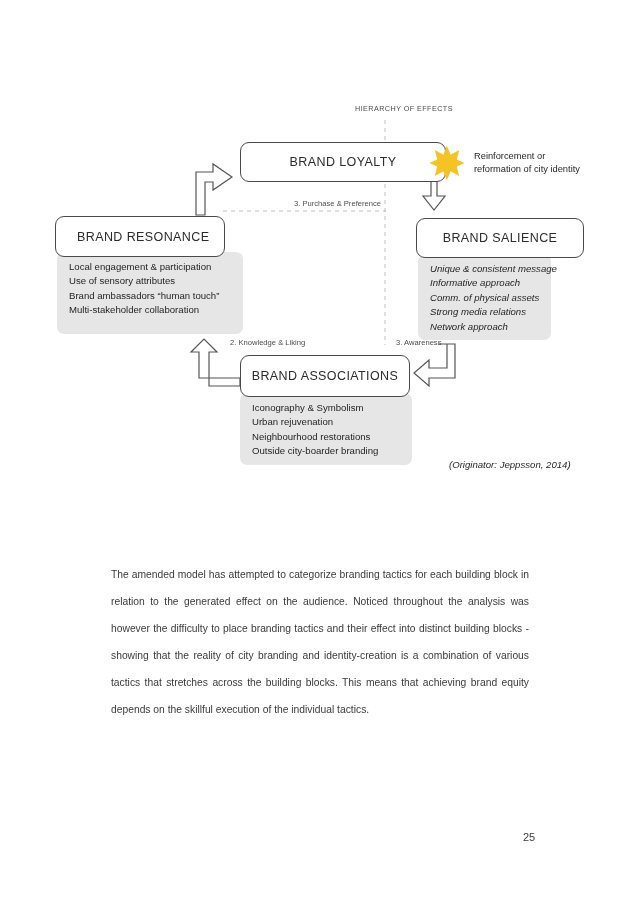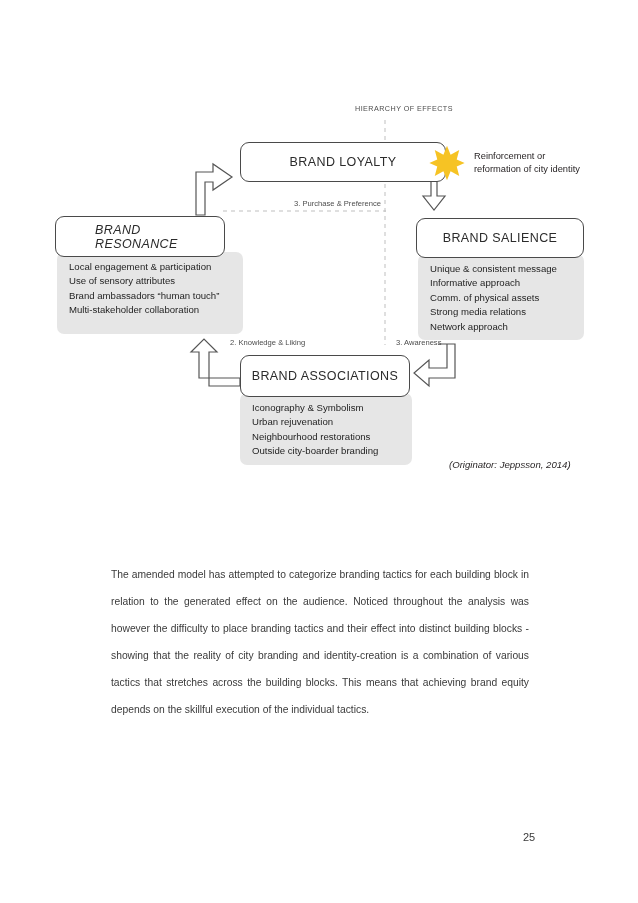--- a/index.html
+++ b/index.html
@@ -40,21 +40,21 @@
     border-radius: 9px;
     background: #ffffff;
     display: flex;
     align-items: center;
     justify-content: center;
     font-size: 12.5px;
     letter-spacing: 0.4px;
     color: #2b2b2b;
     z-index: 3;
   }
-  .node.leftish { justify-content: flex-start; padding-left: 39px; font-style: italic; }
+  .node.leftish { justify-content: flex-start; padding-left: 21px; }
 
   .panel {
     position: absolute;
     box-sizing: border-box;
     background: #e6e6e6;
     border-radius: 7px;
     padding: 8px 12px 12px 12px;
     z-index: 1;
     font-size: 9.6px;
     line-height: 14.4px;
@@ -151,21 +151,21 @@
   <div class="side-note" style="left:474px; top:150px;">Reinforcement or</div>
   <div class="side-note" style="left:474px; top:163px;">reformation of city identity</div>
 
   <div class="panel" style="left:57px; top:252px; width:186px; height:82px;">
     <div class="ln">Local engagement &amp; participation</div>
     <div class="ln">Use of sensory attributes</div>
     <div class="ln">Brand ambassadors “human touch”</div>
     <div class="ln">Multi-stakeholder collaboration</div>
   </div>
 
-  <div class="panel" style="left:418px; top:254px; width:166px; height:86px;">
+  <div class="panel" style="left:418px; top:254px; width:133px; height:86px;font-style:italic;">
     <div class="ln">Unique &amp; consistent message</div>
     <div class="ln">Informative approach</div>
     <div class="ln">Comm. of physical assets</div>
     <div class="ln">Strong media relations</div>
     <div class="ln">Network approach</div>
   </div>
 
   <div class="panel" style="left:240px; top:393px; width:172px; height:72px;">
     <div class="ln">Iconography &amp; Symbolism</div>
     <div class="ln">Urban rejuvenation</div>

